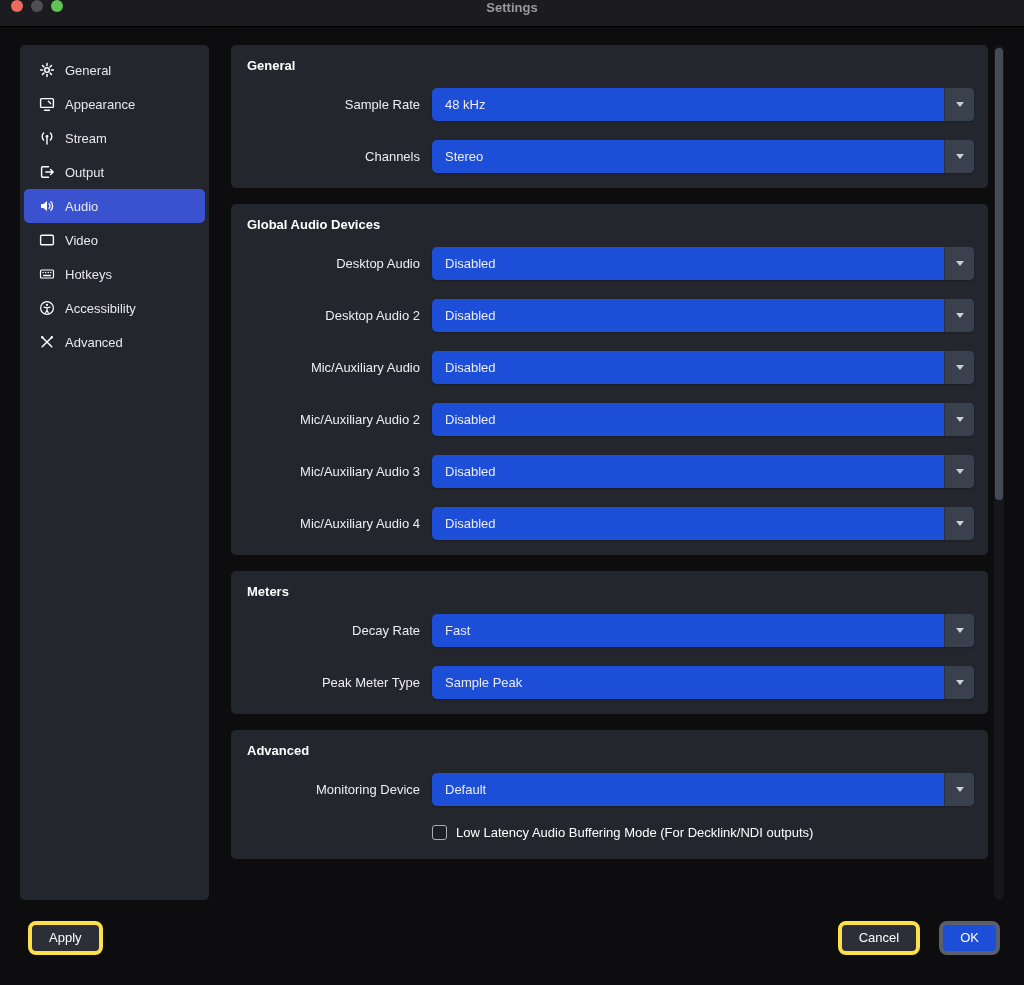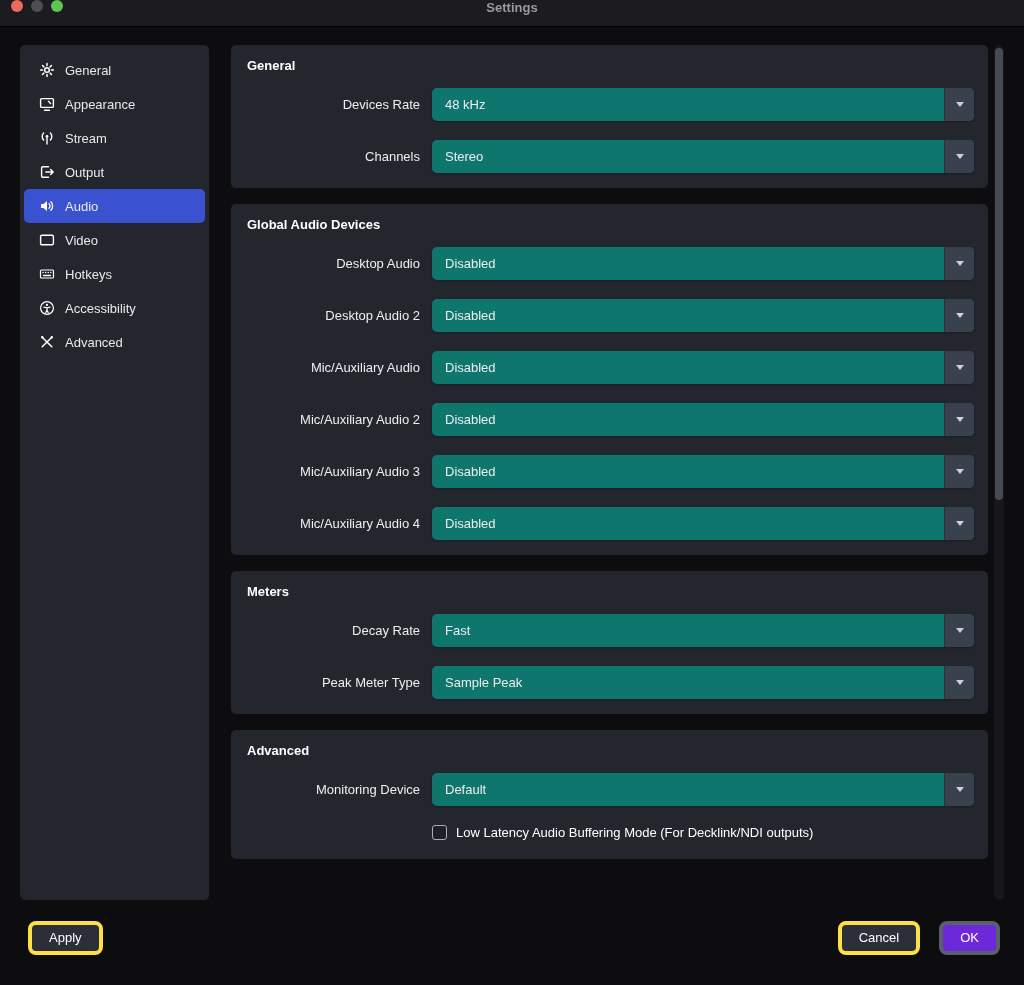--- a/index.html
+++ b/index.html
@@ -52,21 +52,21 @@
     background:#24262e; border-radius:5px;
     padding:9px 14px 15px 14px;
   }
   .panel-title { font-weight:bold; color:#ffffff; margin:4px 0 15px 2px; }
 
   .row { display:flex; align-items:center; margin-bottom:19px; }
   .row:last-child { margin-bottom:0; }
   .row-label { width:175px; flex:0 0 175px; text-align:right; margin-right:12px; color:#eeeef1; }
 
   .select {
-    flex:1 1 auto; height:33px; background:#0f766e; border-radius:5px;
+    flex:1 1 auto; height:33px; background:#1d4ed8; border-radius:5px;
     display:flex; align-items:center; cursor:pointer; overflow:hidden;
     box-shadow:0 1px 2px rgba(0,0,0,.25);
   }
   .sel-value { flex:1 1 auto; padding-left:13px; color:#edecf1; }
   .sel-arrow {
     width:30px; flex:0 0 30px; align-self:stretch;
     border-left:1px solid #2b303a; background:#39404e;
     display:flex; align-items:center; justify-content:center;
   }
   .sel-arrow::after {
@@ -94,21 +94,21 @@
 
   
   .footer {
     flex:0 0 85px; display:flex; align-items:center; padding:0 24px 10px 28px;
   }
   .btn {
     height:34px; padding:0 17px; border-radius:8px; border:4px solid #fde047;
     background:#2c2f38; color:#ffffff; font-size:13px;
     font-family:"Liberation Sans", sans-serif; cursor:pointer;
   }
-  .btn.ok { background:#6d28d9; border-color:#5a5f6b; }
+  .btn.ok { background:#1d4ed8; border-color:#5a5f6b; }
   .footer .spacer { flex:1 1 auto; }
   .footer .btn + .btn { margin-left:19px; }
 </style>
 </head>
 <body>
 
 <div class="window">
 
   <div class="titlebar">
     <div class="traffic">
@@ -218,21 +218,21 @@
 
     </aside>
 
     <div class="content">
       <div class="panels">
 
         <section class="panel">
           <div class="panel-title">General</div>
 
           <div class="row">
-            <label class="row-label">Devices Rate</label>
+            <label class="row-label">Sample Rate</label>
             <div class="select">
               <span class="sel-value">48 kHz</span>
               <span class="sel-arrow"></span>
             </div>
           </div>
 
           <div class="row">
             <label class="row-label">Channels</label>
             <div class="select">
               <span class="sel-value">Stereo</span>

